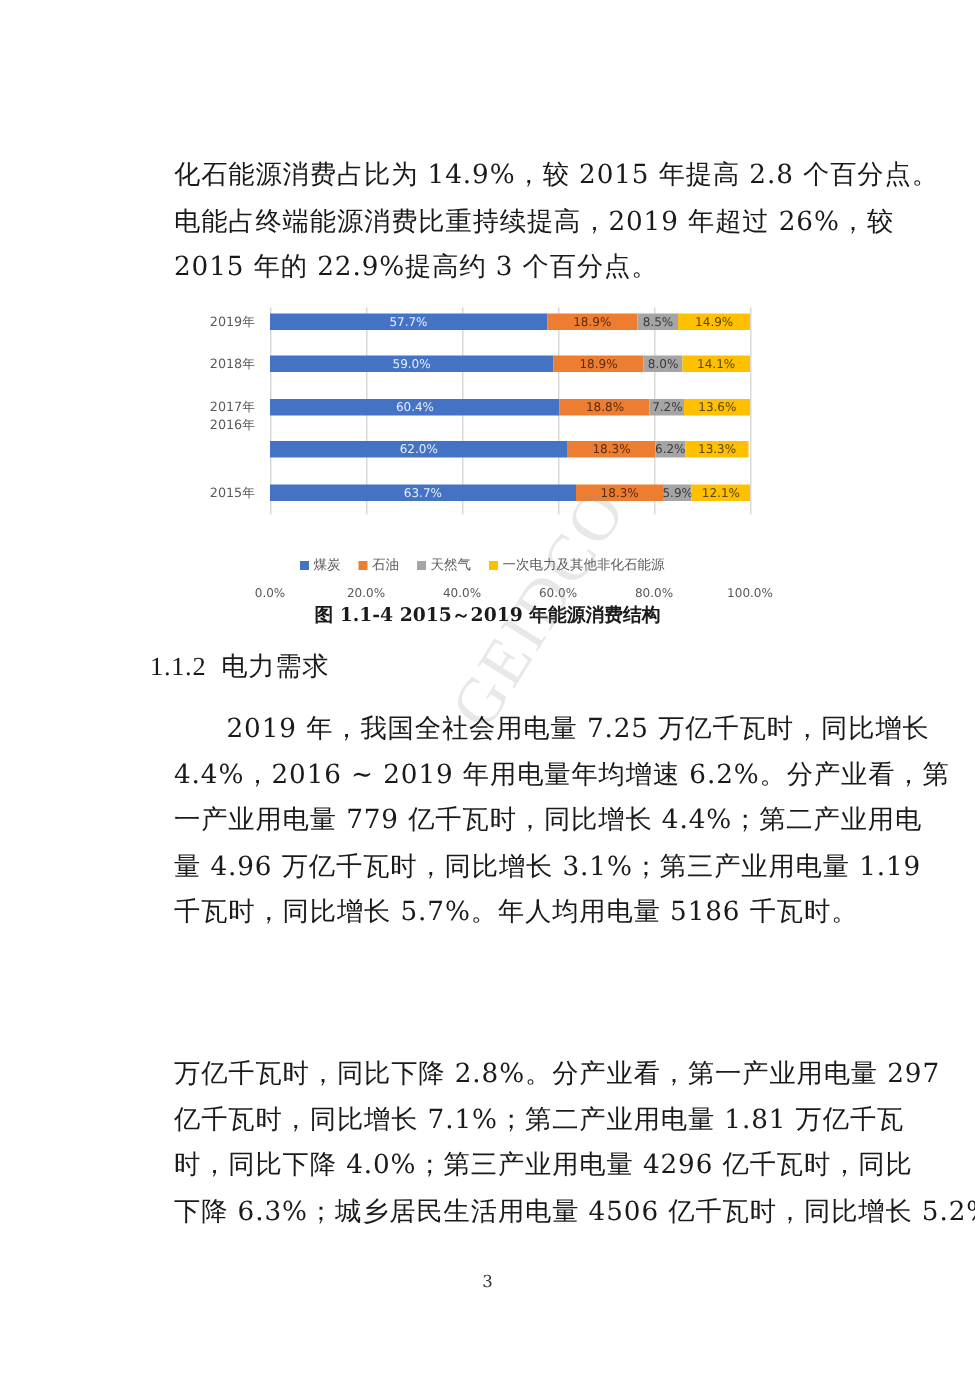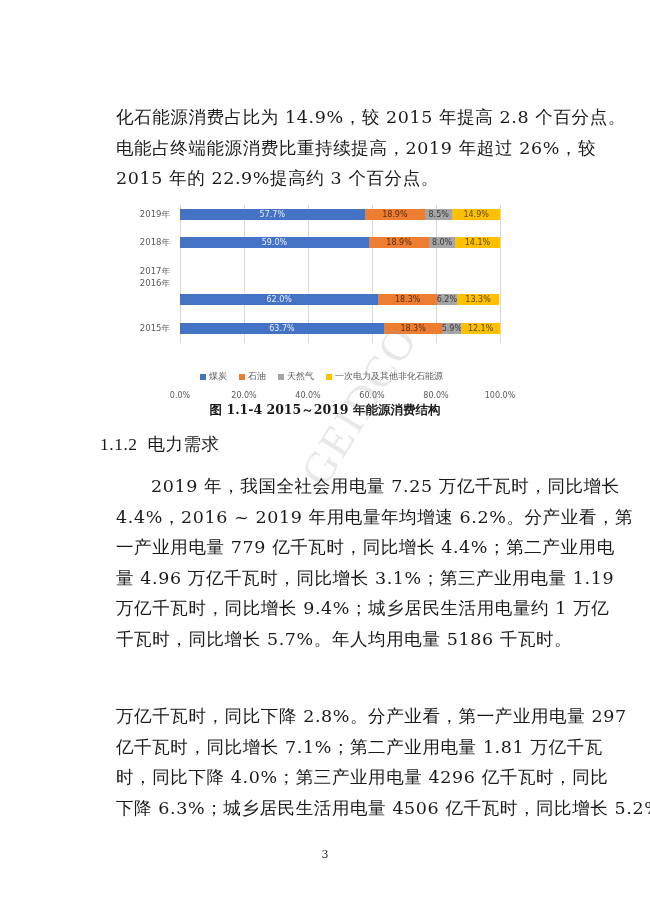--- a/index.html
+++ b/index.html
@@ -60,20 +60,26 @@
 
   <div class="ylabel" style="top:37px">2018年</div>
   <div class="bar-row" style="top:37px">
     <div class="seg coal" style="width:59.0%">59.0%</div>
     <div class="seg oil" style="width:18.9%">18.9%</div>
     <div class="seg gas" style="width:8.0%">8.0%</div>
     <div class="seg other" style="width:14.1%">14.1%</div>
   </div>
 
   <div class="ylabel" style="top:66px">2017年</div>
+  <div class="bar-row" style="top:66px">
+    <div class="seg coal" style="width:60.4%">60.4%</div>
+    <div class="seg oil" style="width:18.8%">18.8%</div>
+    <div class="seg gas" style="width:7.2%">7.2%</div>
+    <div class="seg other" style="width:13.6%">13.6%</div>
+  </div>
 
   <div class="ylabel" style="top:78px">2016年</div>
   <div class="bar-row" style="top:94px">
     <div class="seg coal" style="width:62.0%">62.0%</div>
     <div class="seg oil" style="width:18.3%">18.3%</div>
     <div class="seg gas" style="width:6.2%">6.2%</div>
     <div class="seg other" style="width:13.3%">13.3%</div>
   </div>
 
   <div class="ylabel" style="top:123px">2015年</div>
@@ -117,21 +123,20 @@
 
 <div class="heading">
   <span class="num">1.1.2</span><span>电力需求</span>
 </div>
 
 <div class="para" id="p-1">
   <span class="line indent">2019 年，我国全社会用电量 7.25 万亿千瓦时，同比增长</span>
   <span class="line">4.4%，2016 ~ 2019 年用电量年均增速 6.2%。分产业看，第</span>
   <span class="line">一产业用电量 779 亿千瓦时，同比增长 4.4%；第二产业用电</span>
   <span class="line">量 4.96 万亿千瓦时，同比增长 3.1%；第三产业用电量 1.19</span>
-  <span class="line">万亿千瓦时，同比增长 9.4%；城乡居民生活用电量约 1 万亿</span>
   <span class="line last">千瓦时，同比增长 5.7%。年人均用电量 5186 千瓦时。</span>
 </div>
 
 <div class="para" id="p-2">
   <span class="line">万亿千瓦时，同比下降 2.8%。分产业看，第一产业用电量 297</span>
   <span class="line">亿千瓦时，同比增长 7.1%；第二产业用电量 1.81 万亿千瓦</span>
   <span class="line">时，同比下降 4.0%；第三产业用电量 4296 亿千瓦时，同比</span>
   <span class="line last">下降 6.3%；城乡居民生活用电量 4506 亿千瓦时，同比增长 5.2%。</span>
 </div>
 

